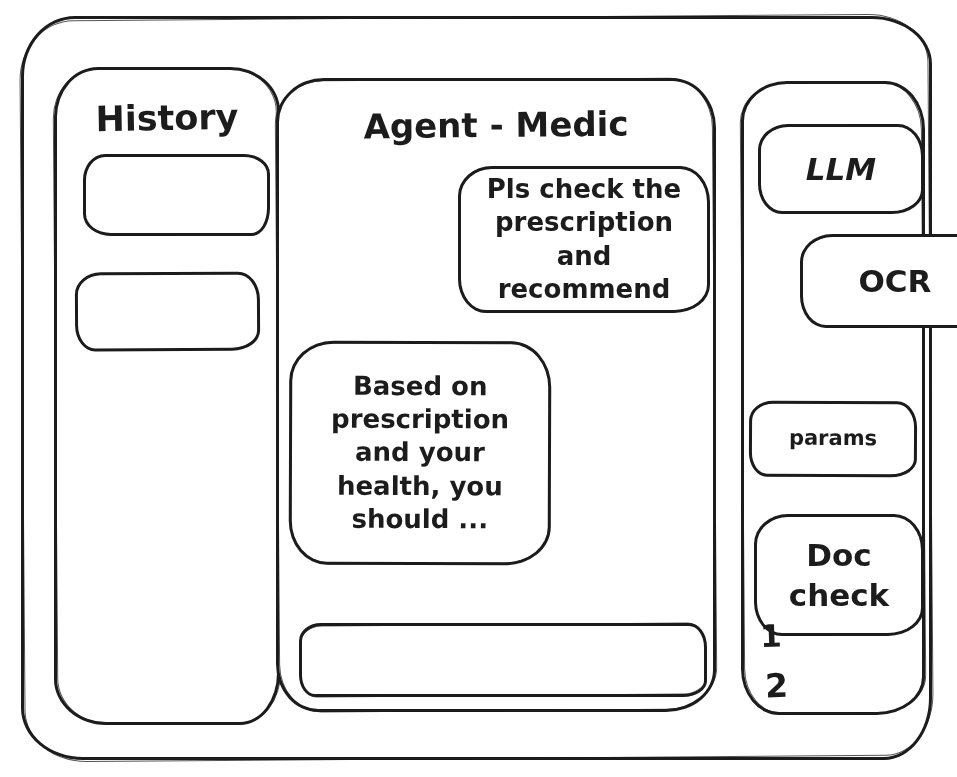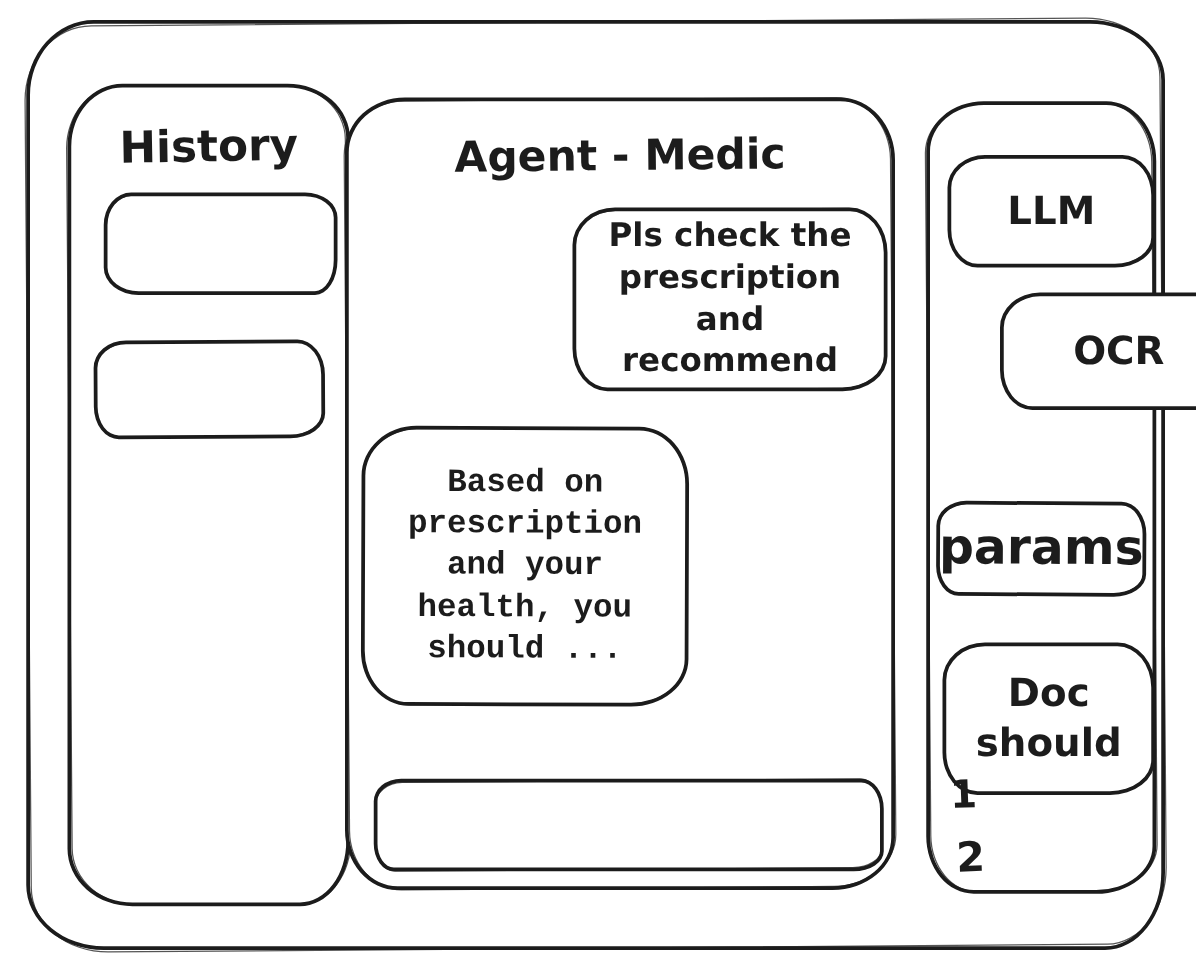--- a/index.html
+++ b/index.html
@@ -81,21 +81,20 @@
     border-radius:34px 30px 36px 28px / 30px 36px 28px 34px;
     font-size:26px; line-height:1.28;
     padding:6px 12px;
   }
   .msg-agent{
     left:10px; top:260px; width:262px; height:224px;
     border-radius:44px 40px 46px 38px / 40px 46px 38px 44px;
     font-size:26px; line-height:1.28;
     padding:6px 22px;
     transform:rotate(0.2deg);
-    font-family:Liberation Mono, monospace;
   }
   .input-bar{
     left:20px; top:542px; width:408px; height:74px;
     border-radius:22px 18px 24px 16px / 18px 24px 16px 22px;
   }
   .input-bar input{
     width:100%; height:100%;
     border:none; outline:none; background:transparent;
     font:inherit; font-size:24px; color:var(--ink);
     padding:0 18px;
@@ -106,30 +105,31 @@
     left:738px; top:78px; width:184px; height:634px;
     border-radius:46px 40px 48px 38px / 40px 48px 38px 46px;
   }
   .tool{
     font-size:31px; line-height:1.3;
     cursor:pointer;
   }
   .tool-llm{
     left:14px; top:40px; width:166px; height:90px;
     border-radius:30px 26px 32px 24px / 26px 32px 24px 30px;
+    font-style:italic;
   }
   .tool-ocr{
     left:14px; top:150px; width:190px; height:94px;
     border-radius:32px 28px 30px 26px / 28px 30px 26px 32px;
     margin-left:42px;
   }
   .tool-params{
     left:5px; top:317px; width:168px; height:76px;
     border-radius:24px 20px 26px 18px / 20px 26px 18px 24px;
-    font-size:39px;
+    font-size:21px;
     transform:rotate(0.3deg);
     align-items:center;
   }
   .tool-doc{
     left:10px; top:430px; width:170px; height:122px;
     border-radius:34px 30px 36px 28px / 30px 36px 28px 34px;
   }
   .ann{
     position:absolute;
     font-size:31px;
@@ -172,20 +172,20 @@
 
     <div class="sk tool tool-ocr label-center">
       <span>OCR</span>
     </div>
 
     <div class="sk tool tool-params label-center">
       <span>params</span>
     </div>
 
     <div class="sk tool tool-doc label-center">
-      <span>Doc should</span>
+      <span>Doc check</span>
     </div>
 
     <div class="ann ann-1">1</div>
     <div class="ann ann-2">2</div>
   </div>
 
 </div>
 
 </body></html>

